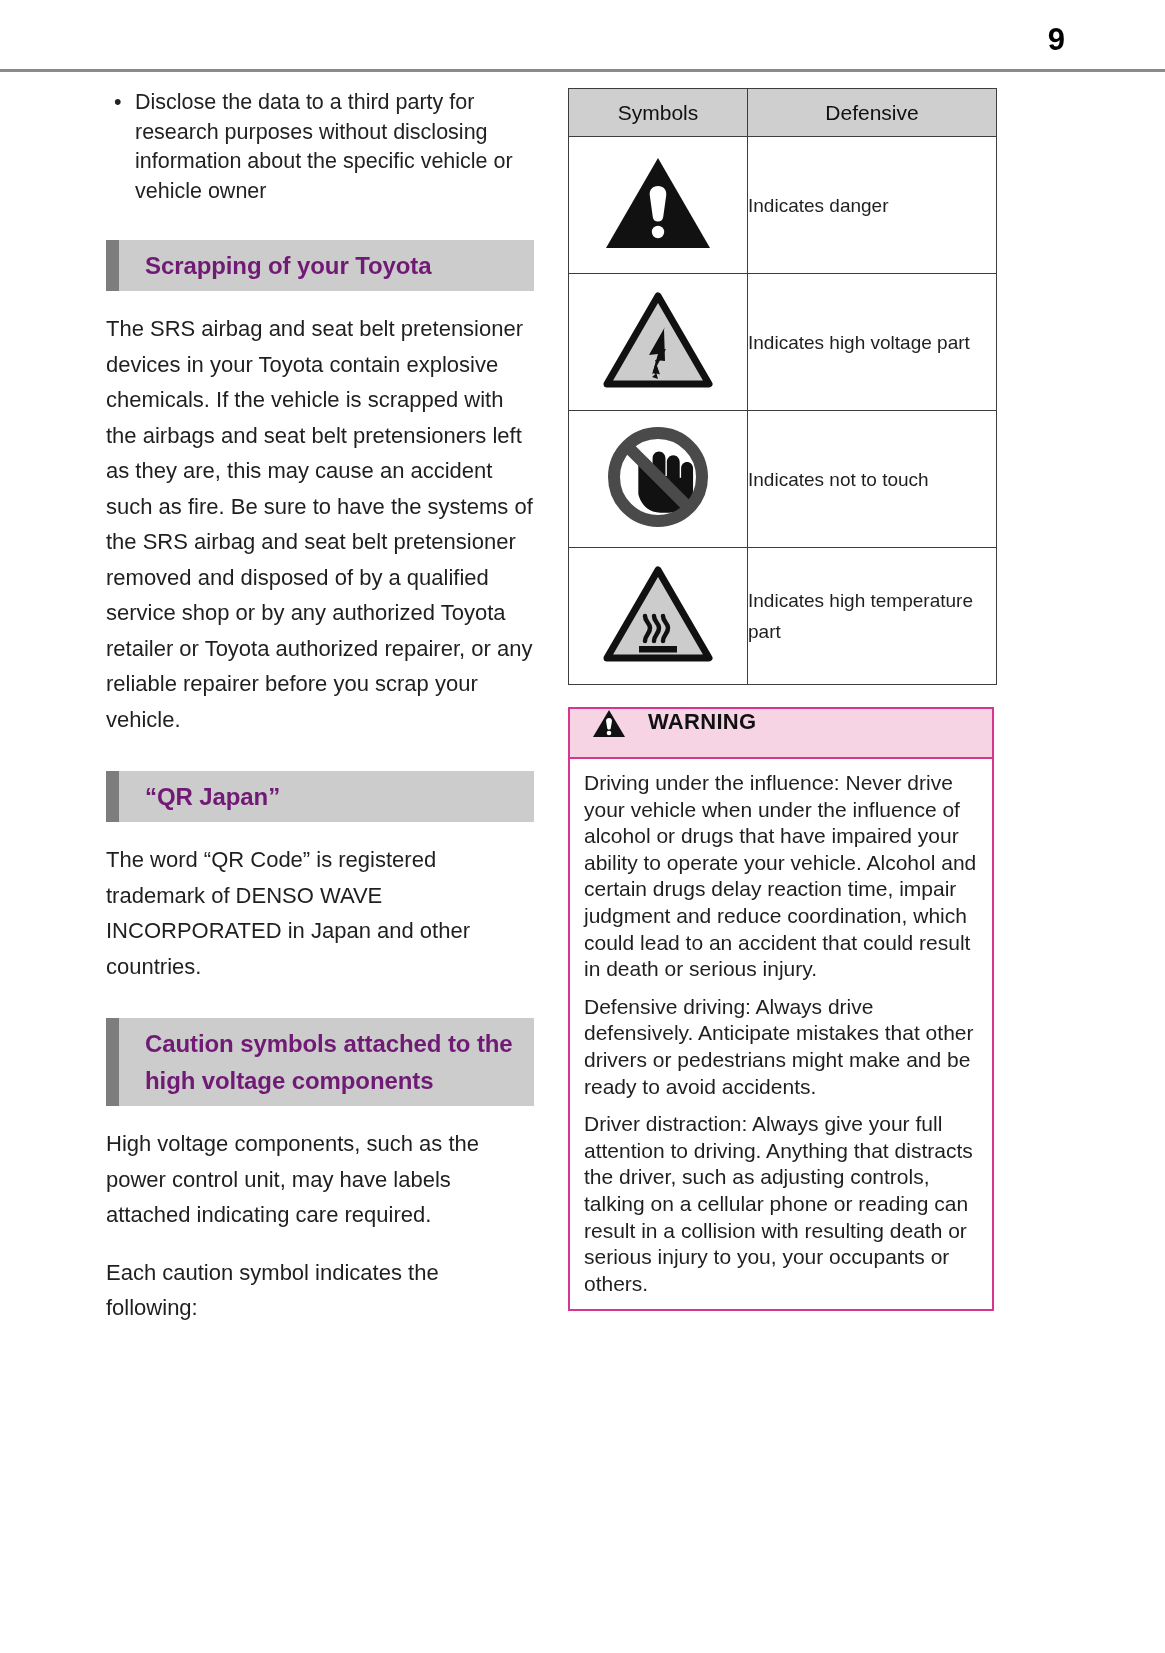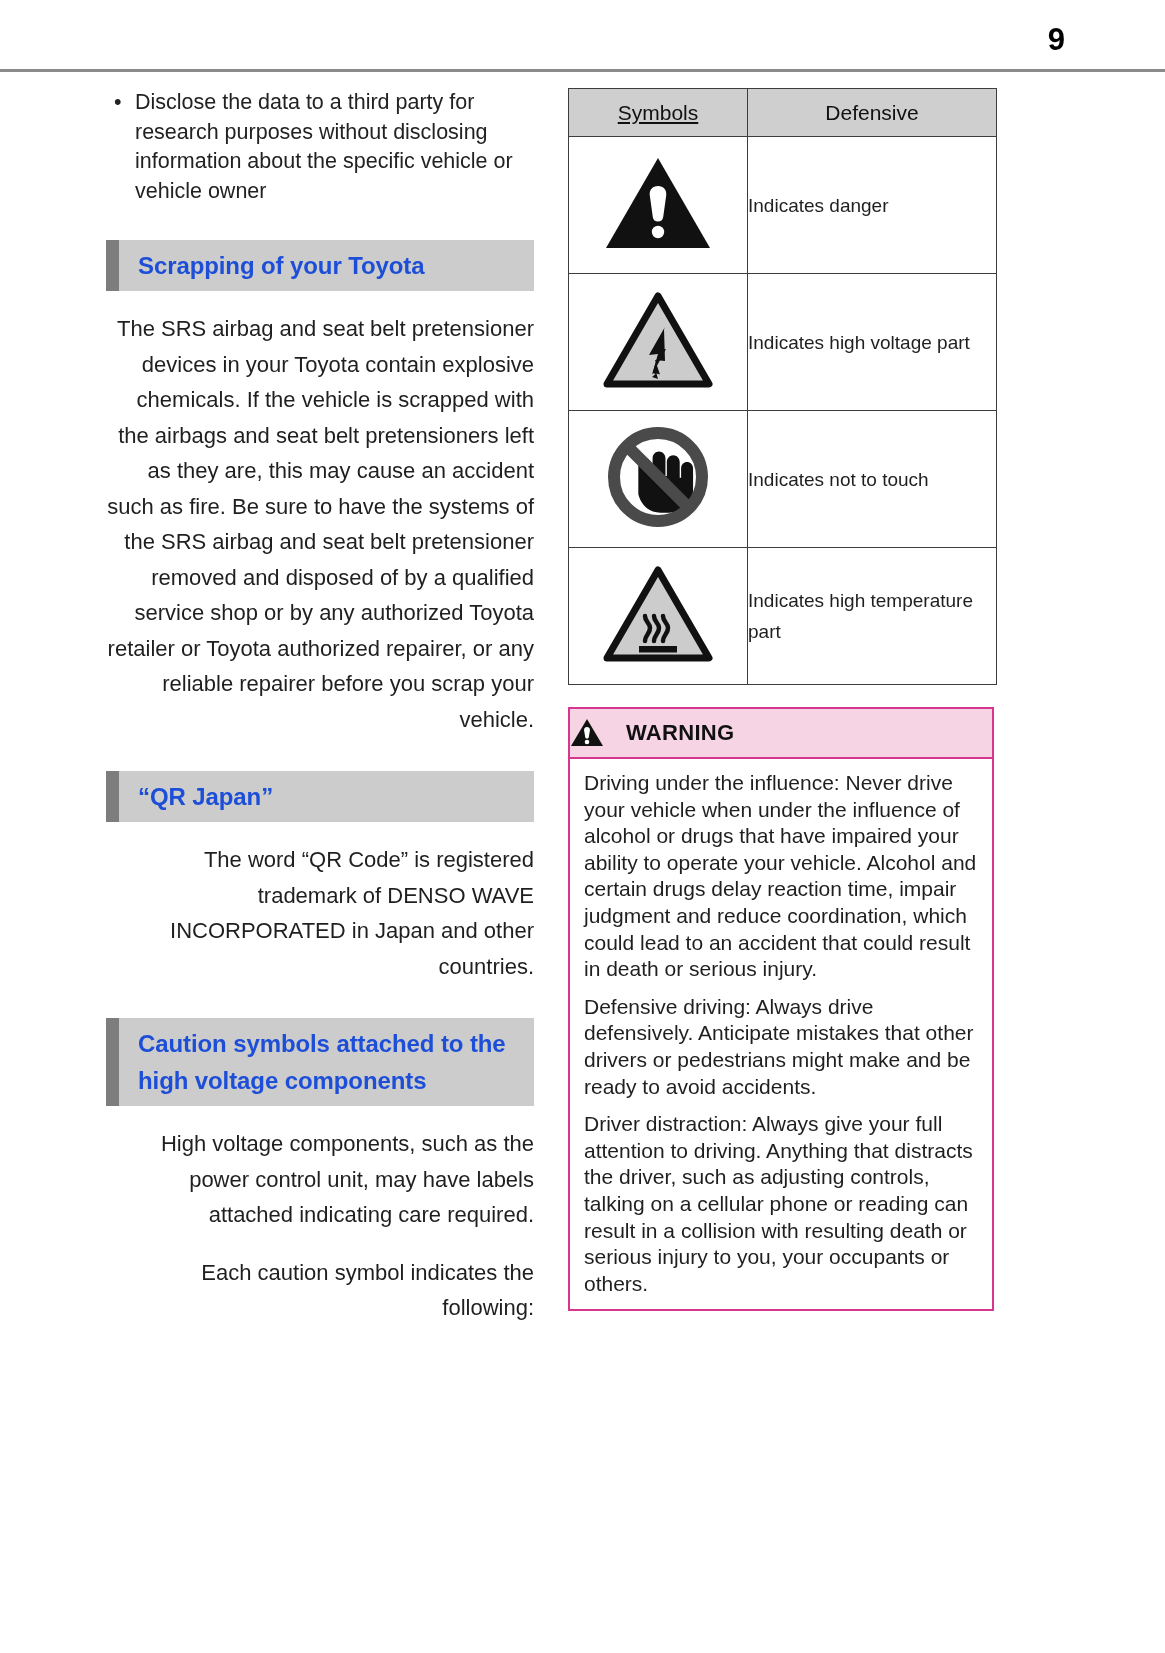--- a/index.html
+++ b/index.html
@@ -88,32 +88,31 @@
   }
   .section-head .tab {
     width: 13px;
     background: #7d7d7d;
     flex: 0 0 13px;
   }
   .section-head .title {
     font-size: 24px;
     font-weight: bold;
     line-height: 37px;
-    padding: 7px 10px 7px 19px;
-    color: #1d4ed8;
+    padding: 7px 10px 7px 26px;
+    color: #701a75;
     letter-spacing: -0.1px;
   }
 
   
   p.body {
     margin: 0 0 22px 0;
     font-size: 22px;
     line-height: 35.5px;
     color: #1f1f1f;
-    text-align: right;
   }
   p.body:last-child { margin-bottom: 0; }
 
   
   table.symbols {
     border-collapse: collapse;
     width: 426px;
     table-layout: fixed;
   }
   table.symbols th,
@@ -121,21 +120,21 @@
     border: 1px solid #3d3d3d;
     padding: 0;
   }
   table.symbols th {
     background: #cfcfcf;
     font-size: 21px;
     font-weight: normal;
     height: 47px;
     color: #111111;
   }
-  table.symbols th.c1 { width: 178px; text-decoration: underline; }
+  table.symbols th.c1 { width: 178px; }
   table.symbols th.c2 { width: 248px; }
   td.sym-cell {
     text-align: center;
     vertical-align: middle;
     height: 136px;
   }
   td.mean-cell {
     font-size: 19px;
     line-height: 31px;
     padding: 0 10px 0 12px;
@@ -149,21 +148,21 @@
     margin-top: 22px;
     border: 2px solid #d6368f;
     background: #ffffff;
     width: 422px;
   }
   .warning-head {
     background: #f7d4e4;
     border-bottom: 2px solid #d6368f;
     height: 48px;
     display: flex;
-    align-items: center;
+    padding-left: 22px;
   }
   .warning-head .wtitle {
     font-size: 22px;
     font-weight: bold;
     margin-left: 22px;
     color: #111111;
     letter-spacing: 0.3px;
   }
   .warning-body {
     padding: 11px 14px 12px 14px;

